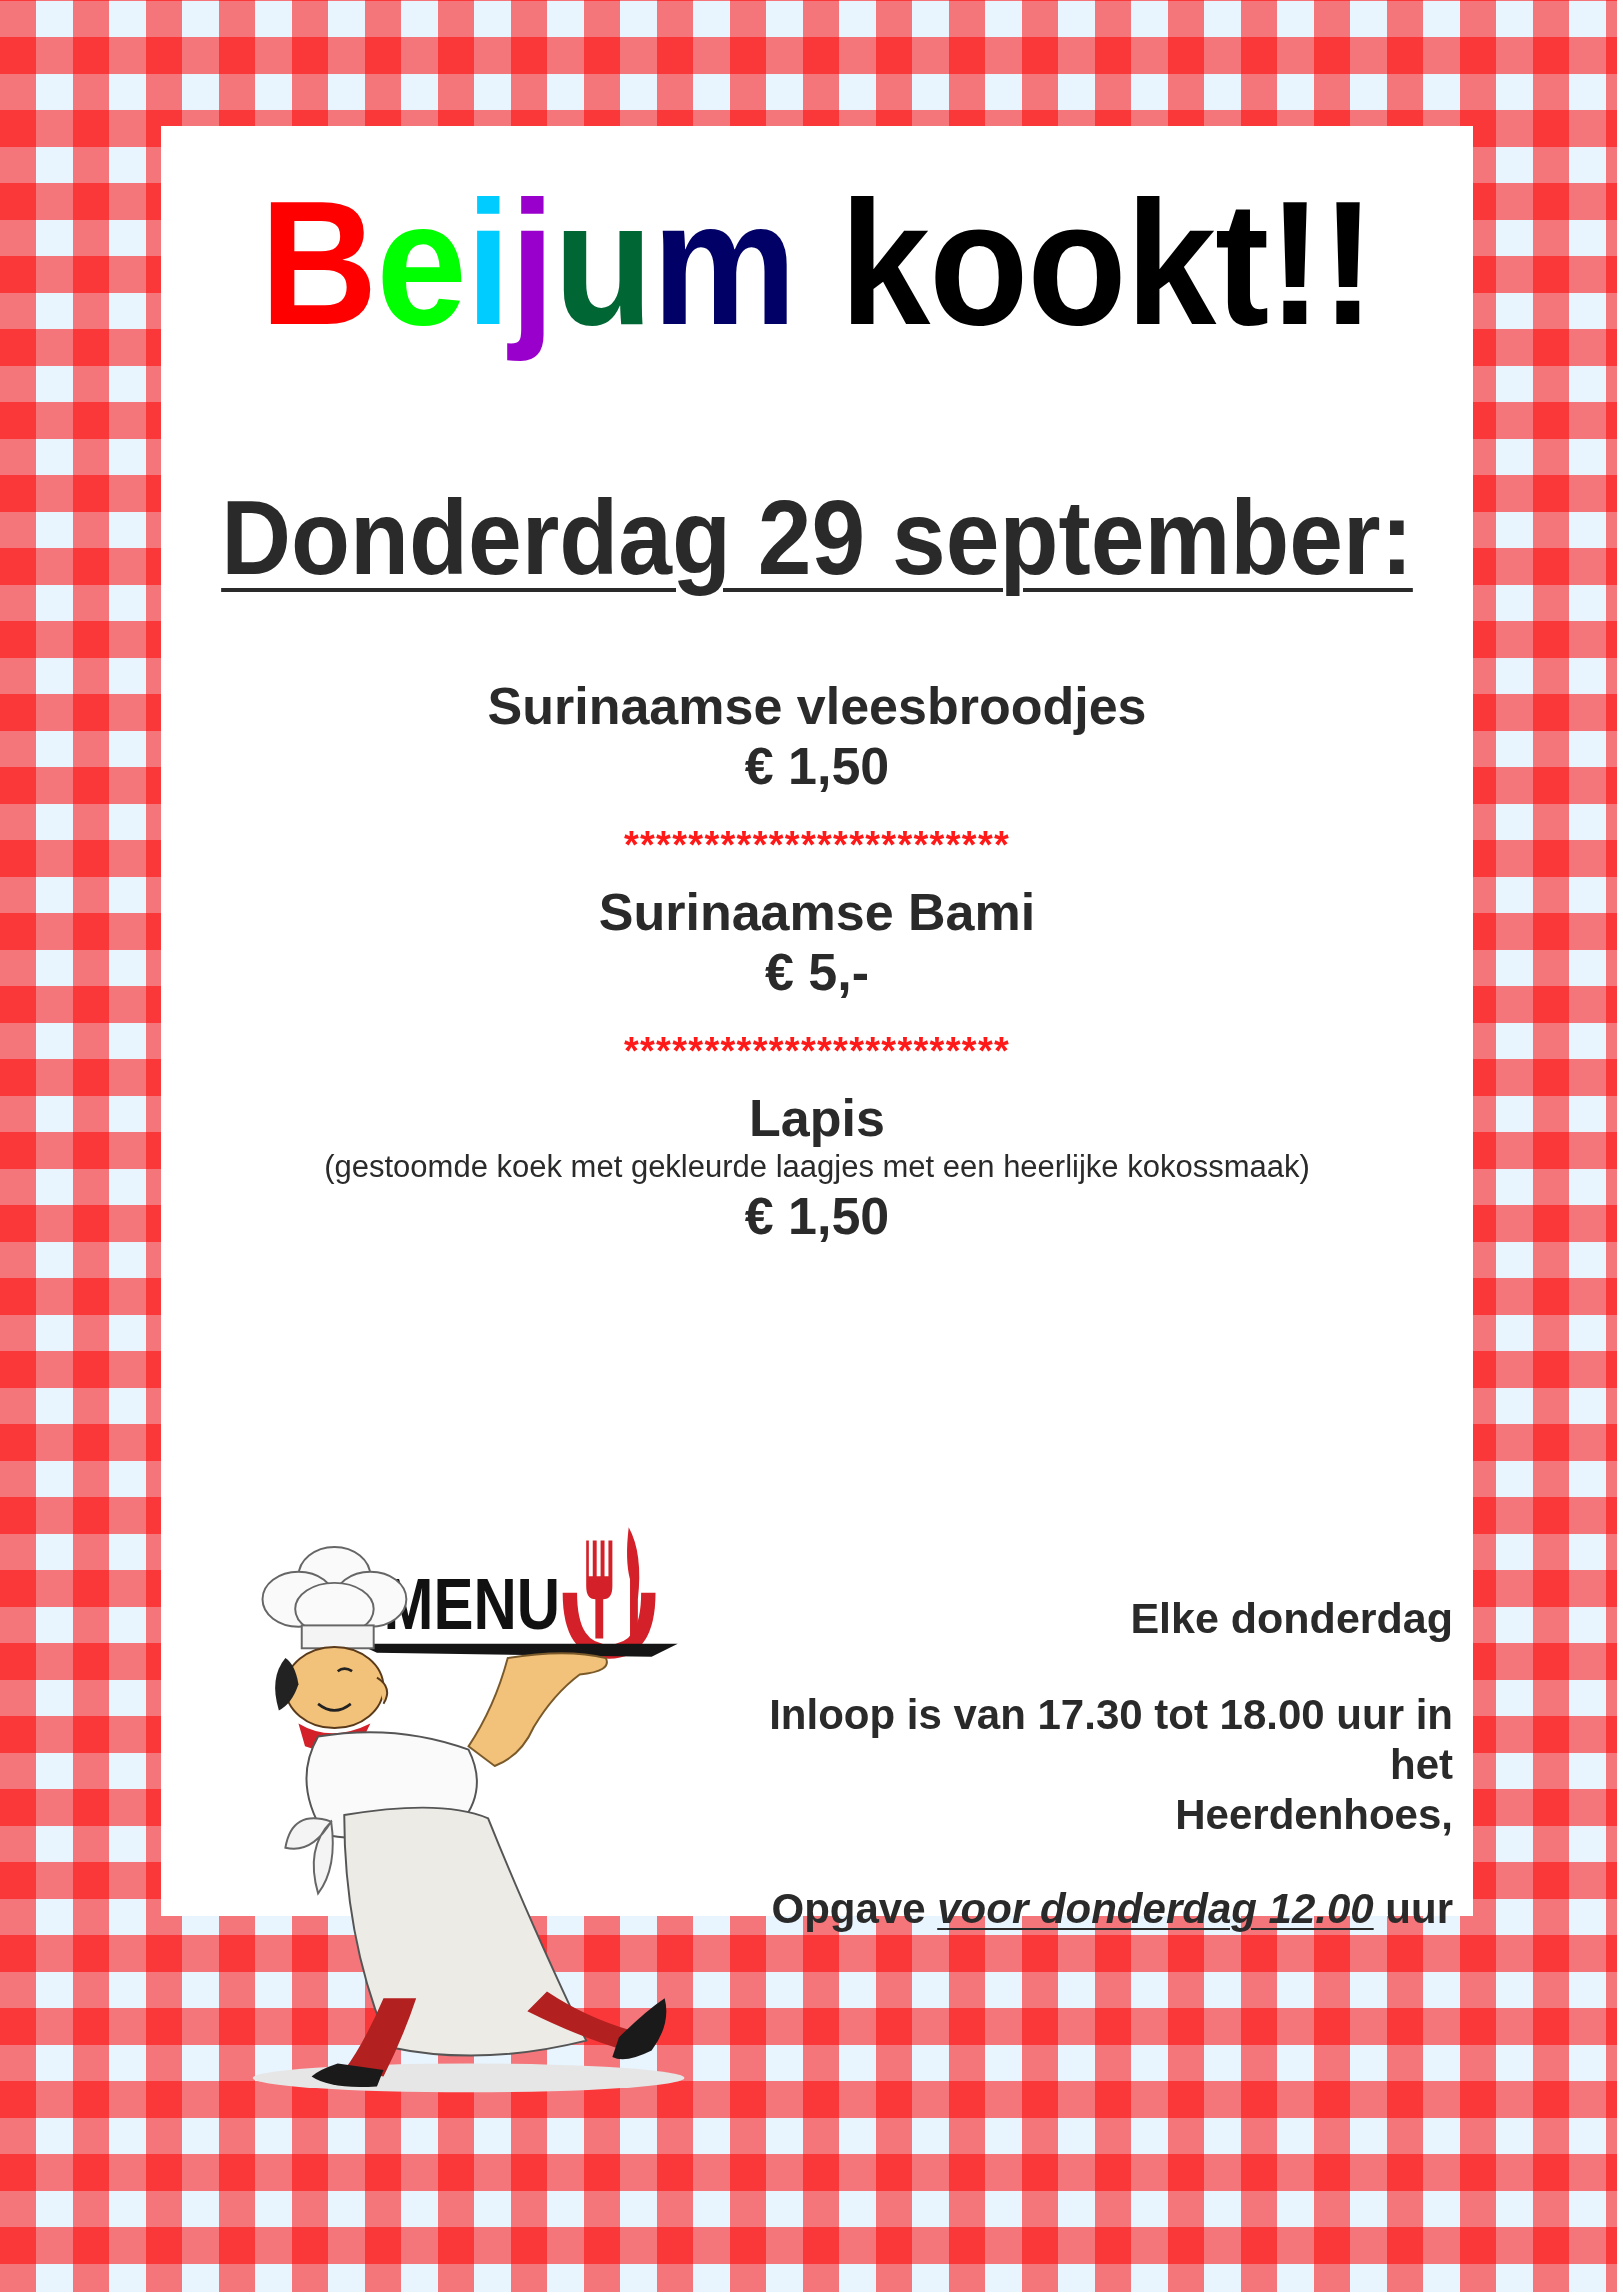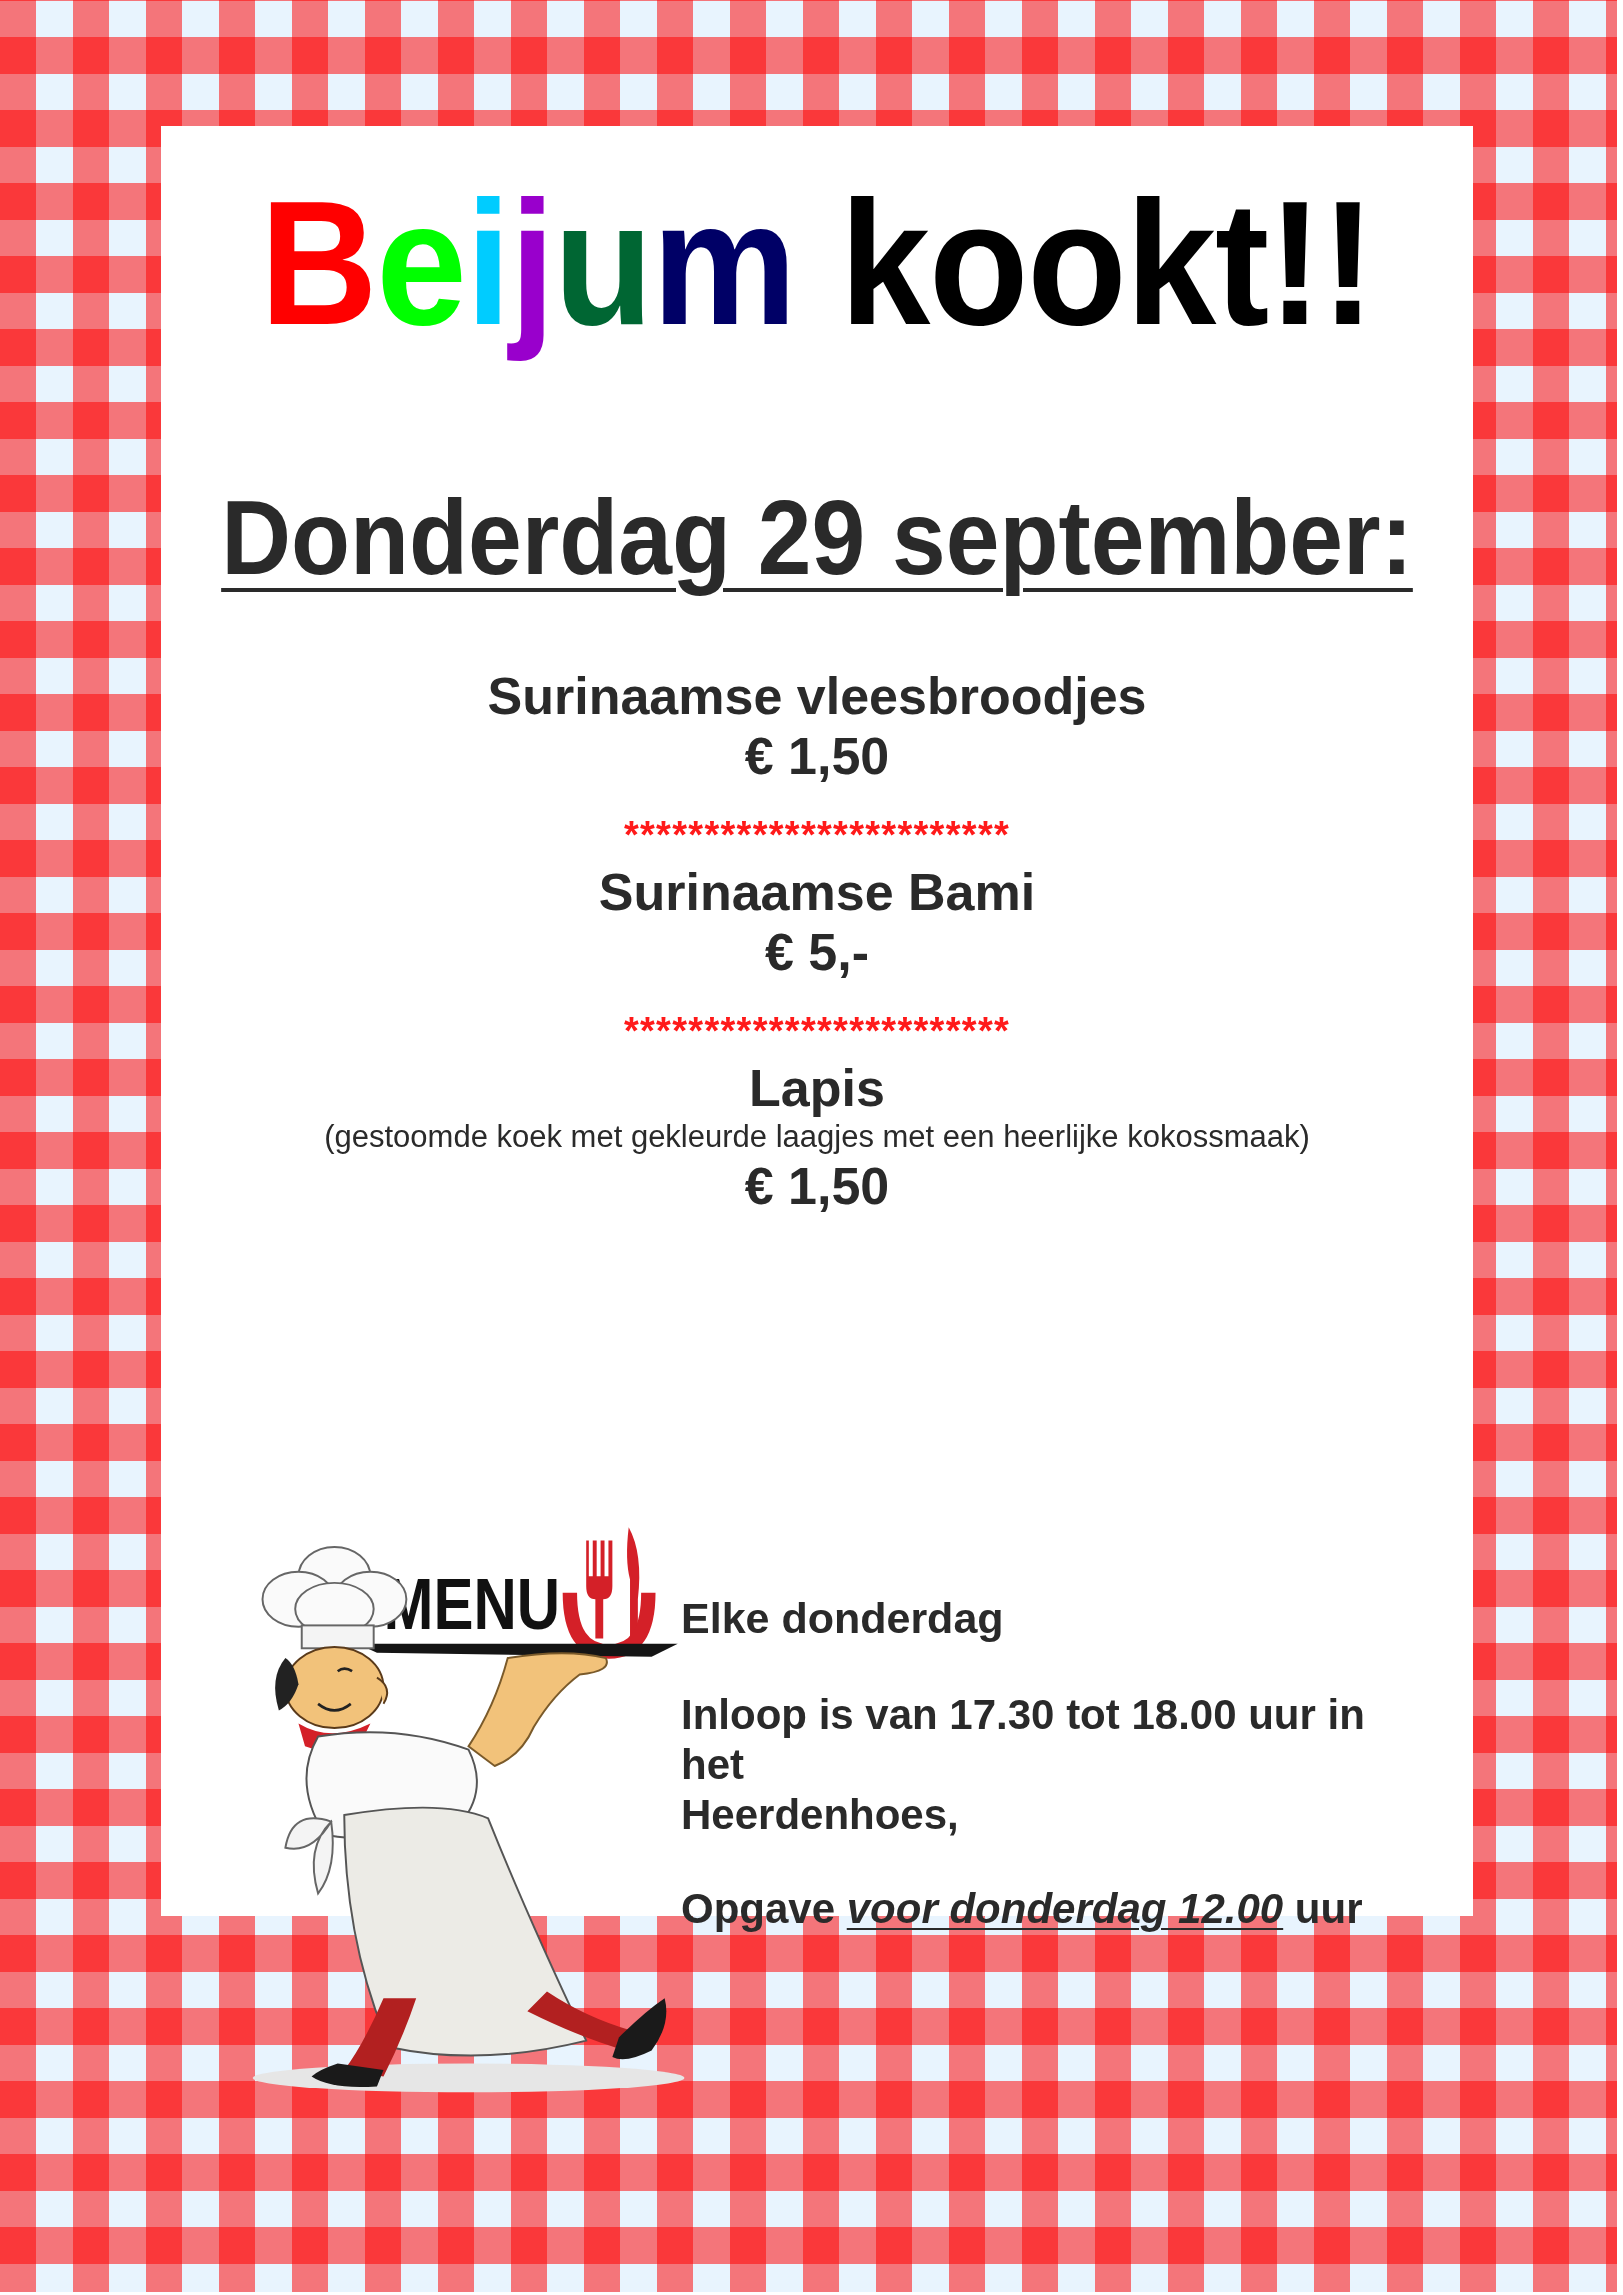--- a/index.html
+++ b/index.html
@@ -33,27 +33,27 @@
       text-decoration: underline; text-decoration-thickness: 3.9px; text-underline-offset: 14.4px;
       transform: scaleX(0.92);
     }
     .menu {
       position: absolute; left: 0; right: 0; top: 536px; text-align: center; color: #2a2a2a;
     }
     .dish-name { font-weight: bold; font-size: 52px; line-height: 60px; }
     .dish-desc { font-size: 31px; line-height: 38px; text-align: center; }
     .dish-price { font-weight: bold; font-size: 52px; line-height: 60px; }
     .sep { color: #ff1a1a; font-weight: bold; font-size: 38px; line-height: 46px; letter-spacing: 1.3px; margin: 26px 0 0 0; height: 46px; }
-    .dish { margin: 4px; }
+    .dish { margin: 14px; }
     .dish.d1 { margin-bottom: 13px; }
     .chef {
       position: absolute; left: 59px; top: 1388px; width: 497px; height: 589px;
     }
     .info {
-      position: absolute; left: 520px; width: 752px; top: 1465px; text-align: left; color: #2a2a2a;
+      position: absolute; left: 540px; width: 752px; top: 1465px; text-align: right; color: #2a2a2a;
     }
     .info .bold { font-weight: bold; font-size: 43px; line-height: 55px; }
     .info .reg { font-size: 42px; line-height: 50px; font-weight: bold; }
     .info .gap { height: 44px; }
     .info i { font-style: italic; text-decoration: underline; text-decoration-thickness: 2px; text-underline-offset: 5.2px; }
   </style>
 </head>
 <body>
 
 <div class="gingham"></div>

